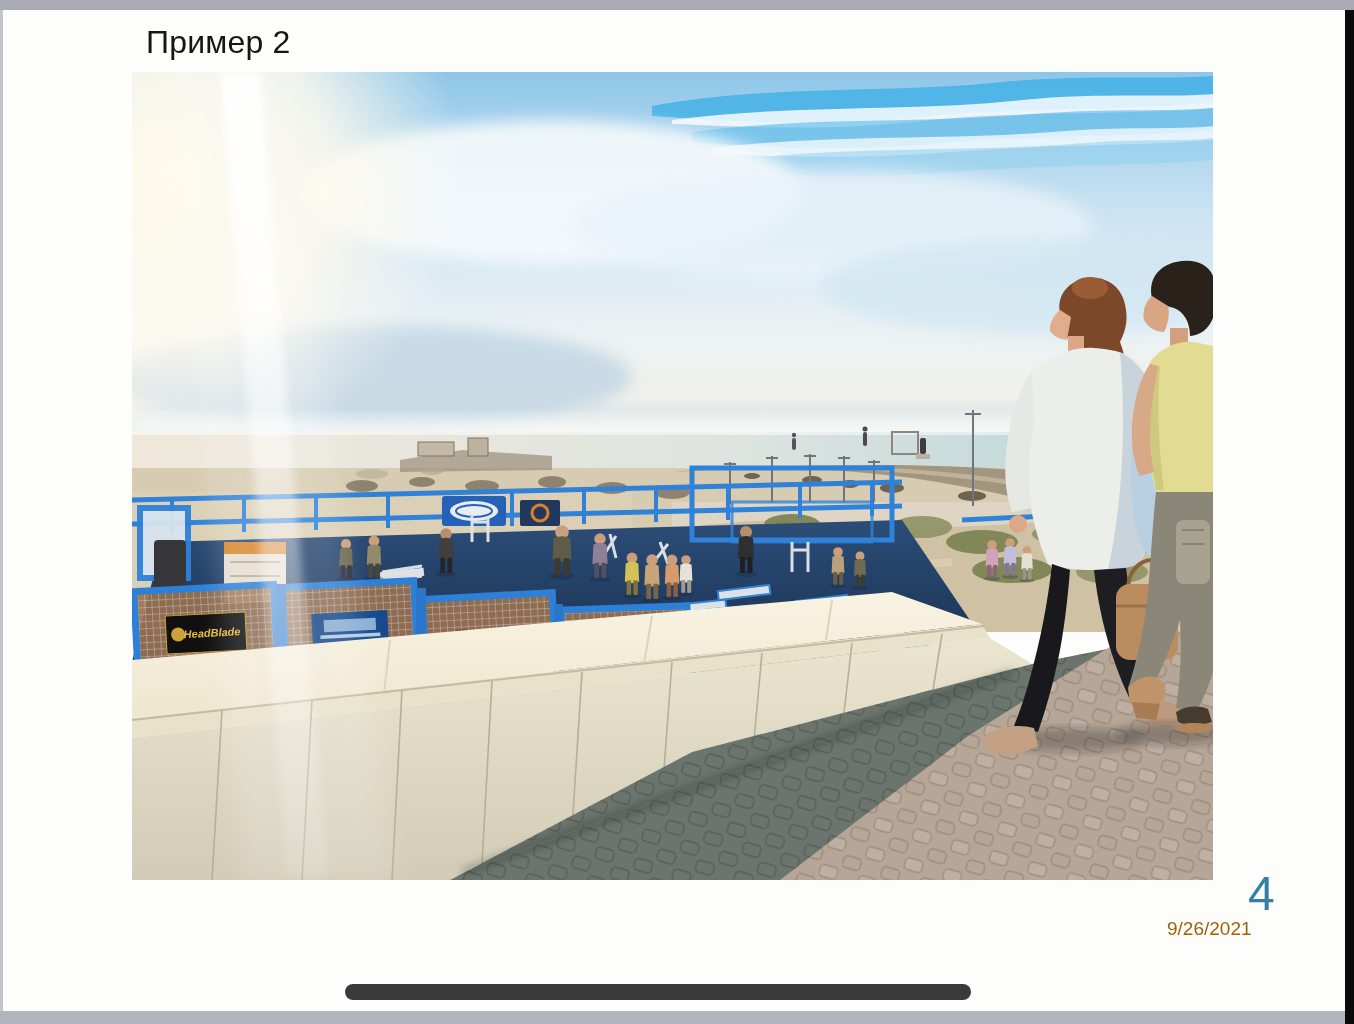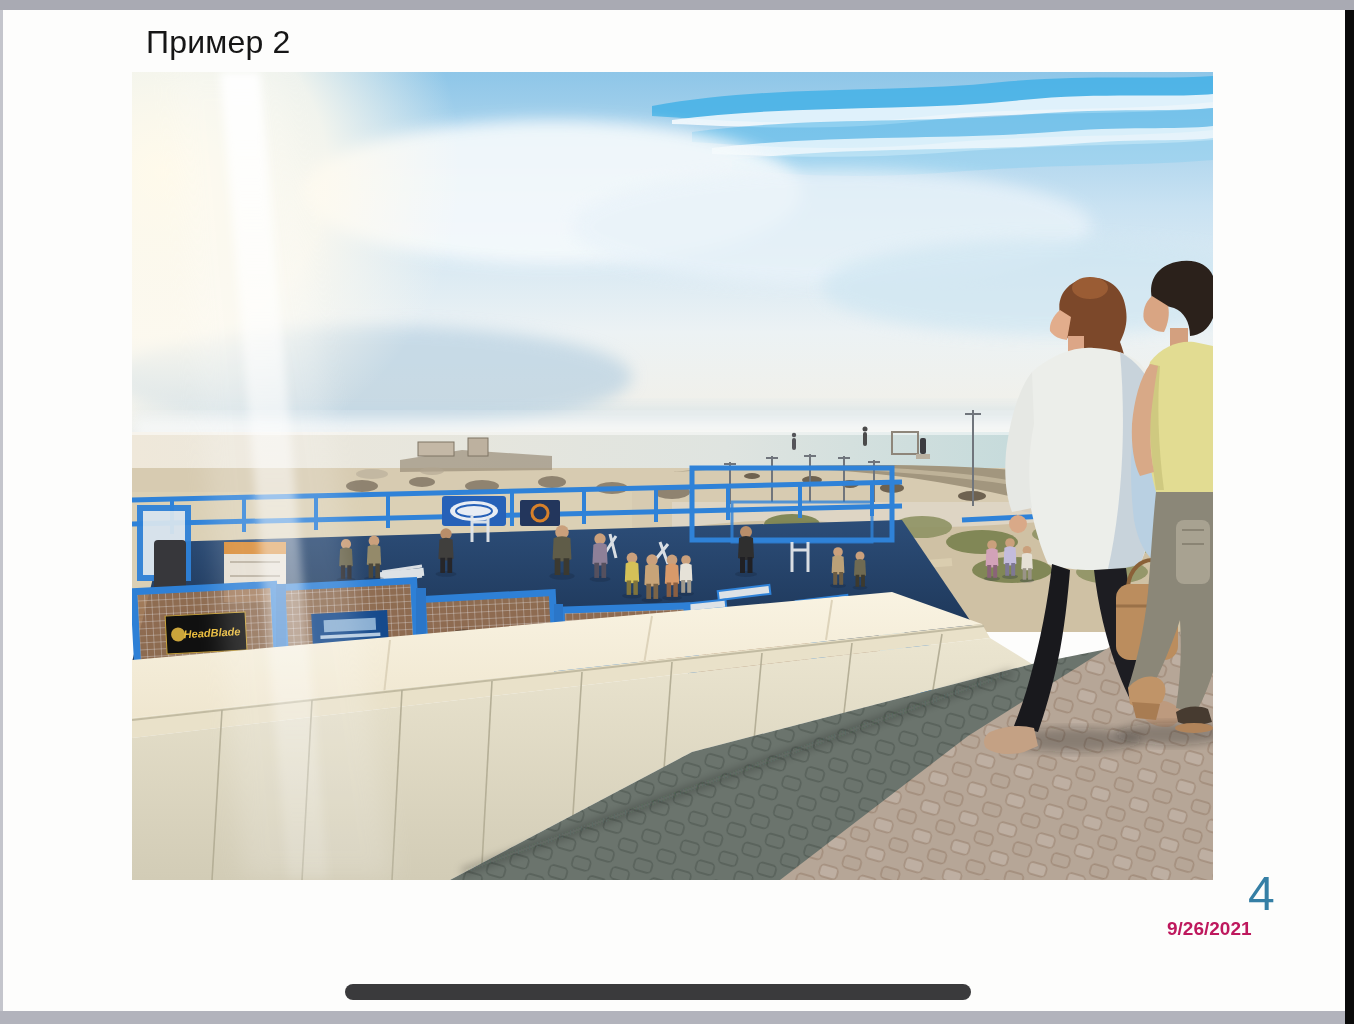--- a/index.html
+++ b/index.html
@@ -8,21 +8,21 @@
   .edge-top{position:absolute;left:0;top:0;width:1354px;height:10px;background:#a9aab3;z-index:40;}
   .edge-bottom{position:absolute;left:0;top:1011px;width:1354px;height:13px;background:#b2b3bc;z-index:40;}
   .edge-left{position:absolute;left:0;top:10px;width:3px;height:1001px;background:#c4c5cc;z-index:40;}
   .edge-right{position:absolute;left:1345px;top:10px;width:9px;height:1014px;background:#0a0a0a;z-index:50;}
   .slide-title{position:absolute;left:146px;top:24px;font-size:32px;font-weight:500;color:#161616;
                letter-spacing:.2px;z-index:5;}
   .photo{position:absolute;left:132px;top:72px;width:1081px;height:808px;z-index:2;overflow:hidden;}
   .photo svg{display:block;width:1081px;height:808px;}
   .footer-source{position:absolute;left:95px;top:920px;font-size:18px;font-weight:700;color:#2b89aa;
                  letter-spacing:.2px;z-index:5;}
-  .footer-date{position:absolute;left:1167px;top:918px;font-size:19px;font-weight:700;color:#be185d;z-index:5;}
+  .footer-date{position:absolute;left:1167px;top:918px;font-size:19px;font-weight:400;color:#a16207;z-index:5;}
   .page-number{position:absolute;left:1248px;top:866px;font-size:48px;font-weight:500;color:#357fa5;z-index:5;}
   .home-indicator{position:absolute;left:345px;top:984px;width:626px;height:16px;border-radius:9px;
                   background:#3a3a3c;z-index:45;}
 </style>
 </head>
 <body>
 
 <div class="screen">
   <div class="edge-top"></div>
   <div class="edge-left"></div>

